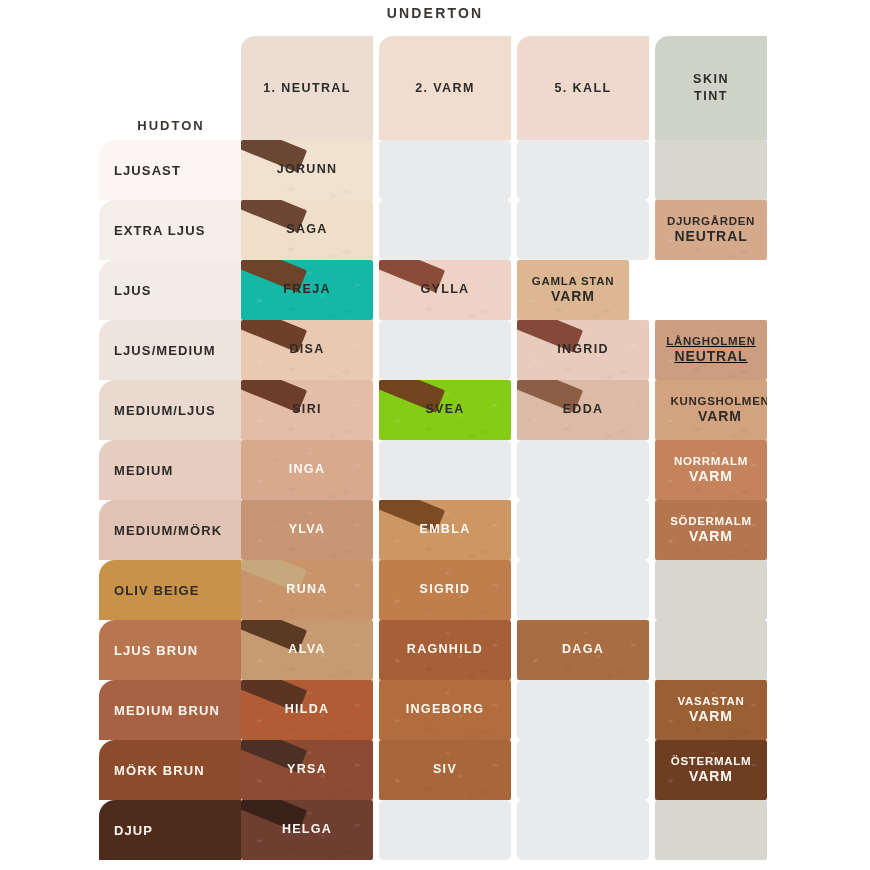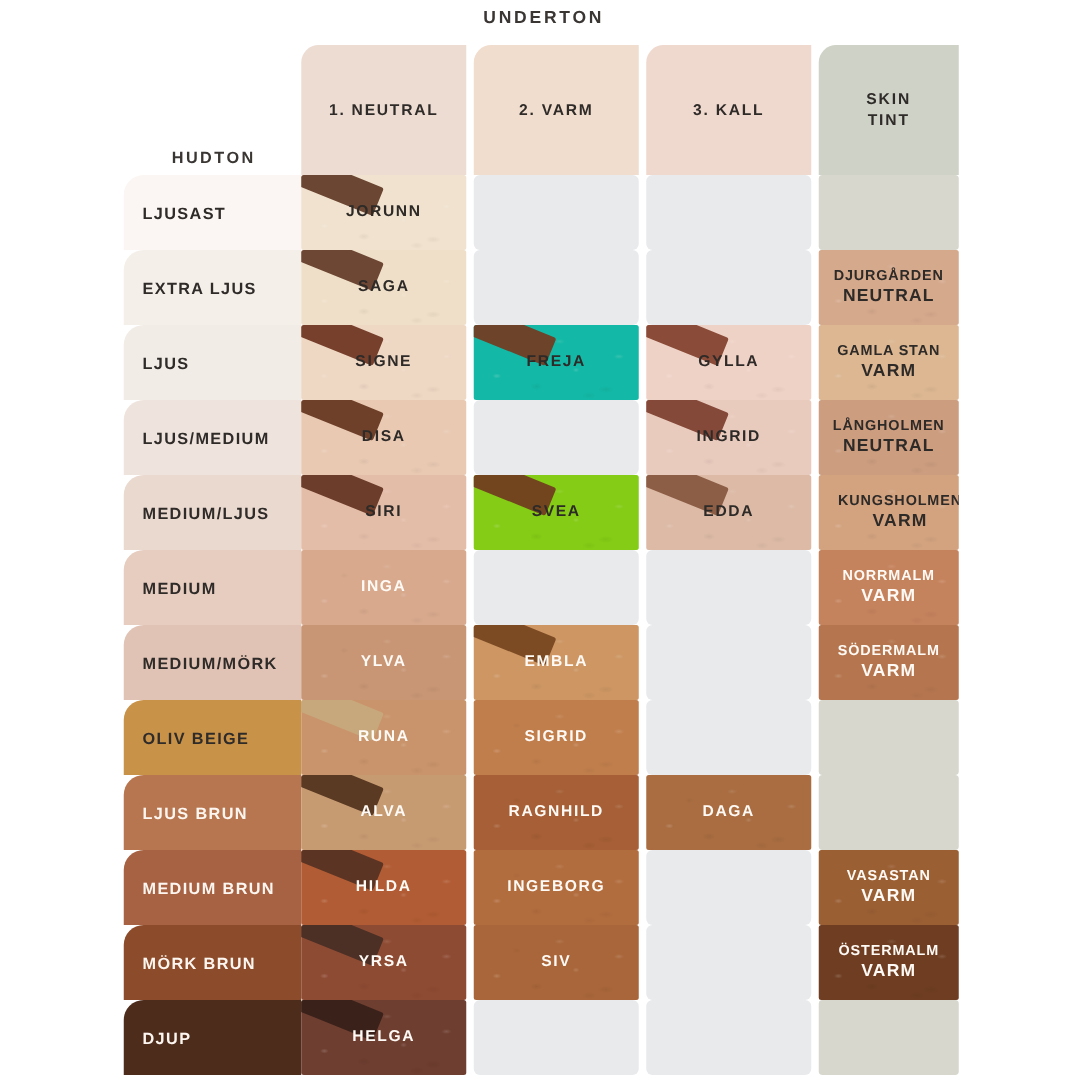--- a/index.html
+++ b/index.html
@@ -158,21 +158,21 @@
   <div class="grid" id="grid">
       <div class="row">
         <div class="hdr-spacer"></div>
         <div class="hdr-cell" style="background: rgb(236, 220, 210);">
           <span>1. NEUTRAL</span>
         </div>
         <div class="hdr-cell" style="background: rgb(240, 221, 205);">
           <span>2. VARM</span>
         </div>
         <div class="hdr-cell" style="background: rgb(239, 216, 205);">
-          <span>3. KALL</span>
+          <span>5. KALL</span>
         </div>
         <div class="hdr-cell skin" style="background: rgb(207, 210, 199);">
           <div><span>SKIN</span><br><span>TINT</span></div>
         </div>
       </div>
       <div class="row">
         <div class="rowlabel" style="background: rgb(251, 246, 243);">
           <span>LJUSAST</span>
         </div>
         <div class="cellwrap">
@@ -214,27 +214,20 @@
             <div class="grain"></div>
             <div class="swname dark"><span>DJURGÅRDEN</span><span class="sub">NEUTRAL</span></div>
           </div>
         </div>
       </div>
       <div class="row">
         <div class="rowlabel" style="background: rgb(242, 236, 230);">
           <span>LJUS</span>
         </div>
         <div class="cellwrap">
-          <div class="swatch" style="background: rgb(238, 215, 195);">
-            <div class="grain"></div>
-            <div class="stripe" style="background: rgb(119, 64, 44);"></div>
-            <div class="swname dark"><span>SIGNE</span></div>
-          </div>
-        </div>
-        <div class="cellwrap">
           <div class="swatch" style="background: #14b8a6;">
             <div class="grain"></div>
             <div class="stripe" style="background: rgb(109, 67, 41);"></div>
             <div class="swname dark"><span>FREJA</span></div>
           </div>
         </div>
         <div class="cellwrap">
           <div class="swatch" style="background: rgb(239, 210, 198);">
             <div class="grain"></div>
             <div class="stripe" style="background: rgb(138, 75, 56);"></div>
@@ -263,21 +256,21 @@
           <div class="swatch empty"></div>
         </div>
         <div class="cellwrap">
           <div class="swatch" style="background: rgb(233, 203, 189);">
             <div class="grain"></div>
             <div class="stripe" style="background: rgb(133, 73, 58);"></div>
             <div class="swname dark"><span>INGRID</span></div>
           </div>
         </div>
         <div class="cellwrap skin">
-          <div class="swatch tint" style="background: rgb(204, 157, 127);">
+          <div class="swatch tint" style="background: rgb(204, 157, 127); text-decoration: underline;">
             <div class="grain"></div>
             <div class="swname dark"><span>LÅNGHOLMEN</span><span class="sub">NEUTRAL</span></div>
           </div>
         </div>
       </div>
       <div class="row">
         <div class="rowlabel" style="background: rgb(234, 217, 207);">
           <span>MEDIUM/LJUS</span>
         </div>
         <div class="cellwrap">

